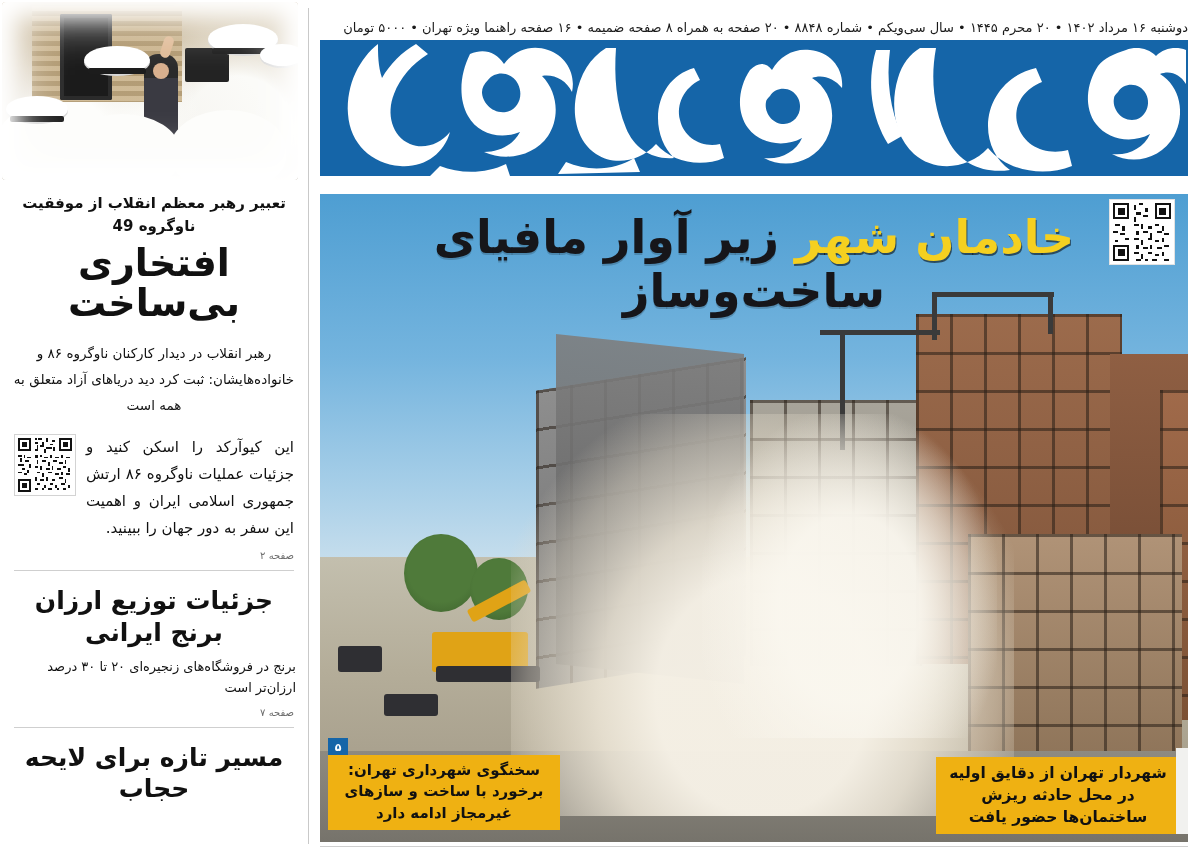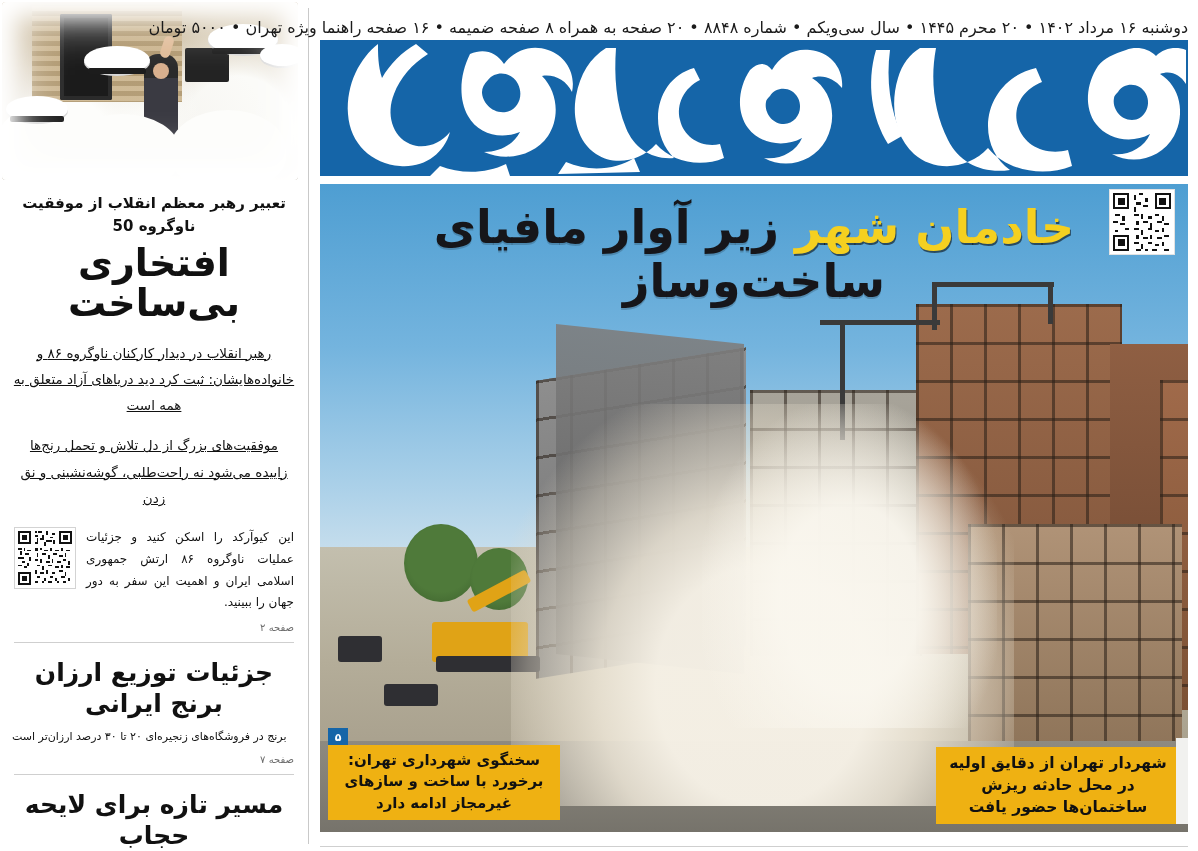--- a/index.html
+++ b/index.html
@@ -40,54 +40,54 @@
        box-shadow:0 2px 0 #d8d8d8;}
   .capband{position:absolute;background:#1c1c1c;border-radius:2px;}
   .lp-vignette{position:absolute;inset:0;
       box-shadow:inset 0 0 22px 12px #ffffff, inset 0 0 46px 18px rgba(255,255,255,.75);}
 
   .kicker{font-size:15px;font-weight:700;text-align:center;margin:12px 4px 4px;
           line-height:1.5;}
   .big-head{text-align:center;font-weight:900;font-size:38px;line-height:1.06;
             letter-spacing:-1px;margin:6px 0 2px;}
   .big-head .l2{display:block;}
-  .deck{font-size:13.5px;line-height:1.95;text-align:center;margin:16px 2px 0;text-decoration:underline;}
+  .deck{font-size:13.5px;line-height:1.95;text-align:center;margin:16px 2px 0;}
   .deck + .deck{margin-top:14px;}
 
   .qr-row{display:flex;gap:10px;align-items:flex-start;margin:16px 4px 0;
           flex-direction:row-reverse;}
   .qr{width:62px;height:62px;flex:none;padding:3px;background:#fff;
       border:1px solid #d3d3d3;box-sizing:border-box;}
   .qr svg{display:block;width:100%;height:100%;}
-  .qr-text{font-size:12px;line-height:1.8;text-align:justify;flex:1;}
+  .qr-text{font-size:15px;line-height:1.8;text-align:justify;flex:1;}
 
   .pagenum{font-size:10px;color:#6c6c6c;margin:8px 4px 0;}
   .hr{height:1px;background:#cfcfcf;margin:9px 4px 0;}
 
   .item-head{font-size:25px;font-weight:900;text-align:center;margin:14px 2px 0;
              line-height:1.25;}
-  .item-sub{font-size:11px;text-align:left;margin:9px 2px 0;line-height:1.6;}
+  .item-sub{font-size:13px;text-align:right;margin:9px 2px 0;line-height:1.6;}
 
   
   .masthead-line{position:absolute;left:320px;top:18px;width:868px;height:18px;
                  display:flex;align-items:center;justify-content:space-between;
                  font-size:11px;color:#1a1a1a;}
   .ml-en{direction:ltr;font-family:"Liberation Sans",sans-serif;font-size:11px;
          letter-spacing:.2px;white-space:nowrap;}
-  .ml-fa{font-size:16px;white-space:nowrap;}
+  .ml-fa{font-size:13px;white-space:nowrap;}
 
   .logo{position:absolute;left:320px;top:40px;width:868px;height:136px;
         background:#1565a8;overflow:hidden;}
   .logo svg{display:block;width:100%;height:100%;}
 
   .photo-credit{position:absolute;left:320px;top:178px;width:868px;height:16px;
                 text-align:left;font-size:10.5px;color:#2c2c2c;}
 
   
-  .main-photo{position:absolute;left:320px;top:184px;width:868px;height:648px;
+  .main-photo{position:absolute;left:320px;top:194px;width:868px;height:648px;
               overflow:hidden;background:#15803d;}
   .sky{position:absolute;left:0;top:0;width:100%;height:60%;
        background:linear-gradient(180deg,#4e9ed2 0%,#74b4de 42%,#a8cfe8 76%,#cfe2ee 100%);}
   .ground{position:absolute;left:0;bottom:0;width:100%;height:44%;
           background:linear-gradient(180deg,#c3bfae 0%,#b4ad99 40%,#9e9583 100%);}
   .road{position:absolute;left:0;bottom:0;width:100%;height:14%;
         background:linear-gradient(180deg,#8e8a80 0%,#76736b 100%);}
   .dust{position:absolute;left:22%;bottom:4%;width:58%;height:62%;
         background:radial-gradient(ellipse at 50% 70%,rgba(246,241,230,.97) 0 30%,
                    rgba(238,231,216,.85) 46%,rgba(228,220,203,.45) 66%,rgba(228,220,203,0) 80%);}
@@ -153,29 +153,28 @@
       <div class="capband" style="left:86px;top:66px;width:58px;height:6px;"></div>
 
       <div class="sailor" style="left:168px;top:108px;width:116px;height:78px;"></div>
       <div class="cap" style="left:206px;top:22px;width:70px;height:30px;"></div>
       <div class="capband" style="left:210px;top:46px;width:62px;height:6px;"></div>
 
       <div class="cap" style="left:258px;top:42px;width:44px;height:22px;"></div>
       <div class="lp-vignette"></div>
     </div>
 
-    <div class="kicker">تعبیر رهبر معظم انقلاب از موفقیت ناوگروه 50</div>
+    <div class="kicker">تعبیر رهبر معظم انقلاب از موفقیت ناوگروه 49</div>
 
     <div class="big-head">
       <span class="l1">افتخاری</span>
       <span class="l2">بی‌ساخت</span>
     </div>
 
     <div class="deck">رهبر انقلاب در دیدار کارکنان ناوگروه ۸۶ و خانواده‌هایشان: ثبت کرد دید دریاهای آزاد متعلق به همه است</div>
-    <div class="deck">موفقیت‌های بزرگ از دل تلاش و تحمل رنج‌ها زاییده می‌شود نه راحت‌طلبی، گوشه‌نشینی و نق زدن</div>
 
     <div class="qr-row">
       <div class="qr">
         <svg viewBox="0 0 29 29" shape-rendering="crispEdges">
           <rect width="29" height="29" fill="#fff"></rect>
           <g fill="#111">
             <path d="M0 0h7v7H0zM1 1v5h5V1z"></path>
               <rect x="2" y="2" width="3" height="3"></rect>
             <path d="M22 0h7v7h-7zM23 1v5h5V1z"></path>
               <rect x="24" y="2" width="3" height="3"></rect>

